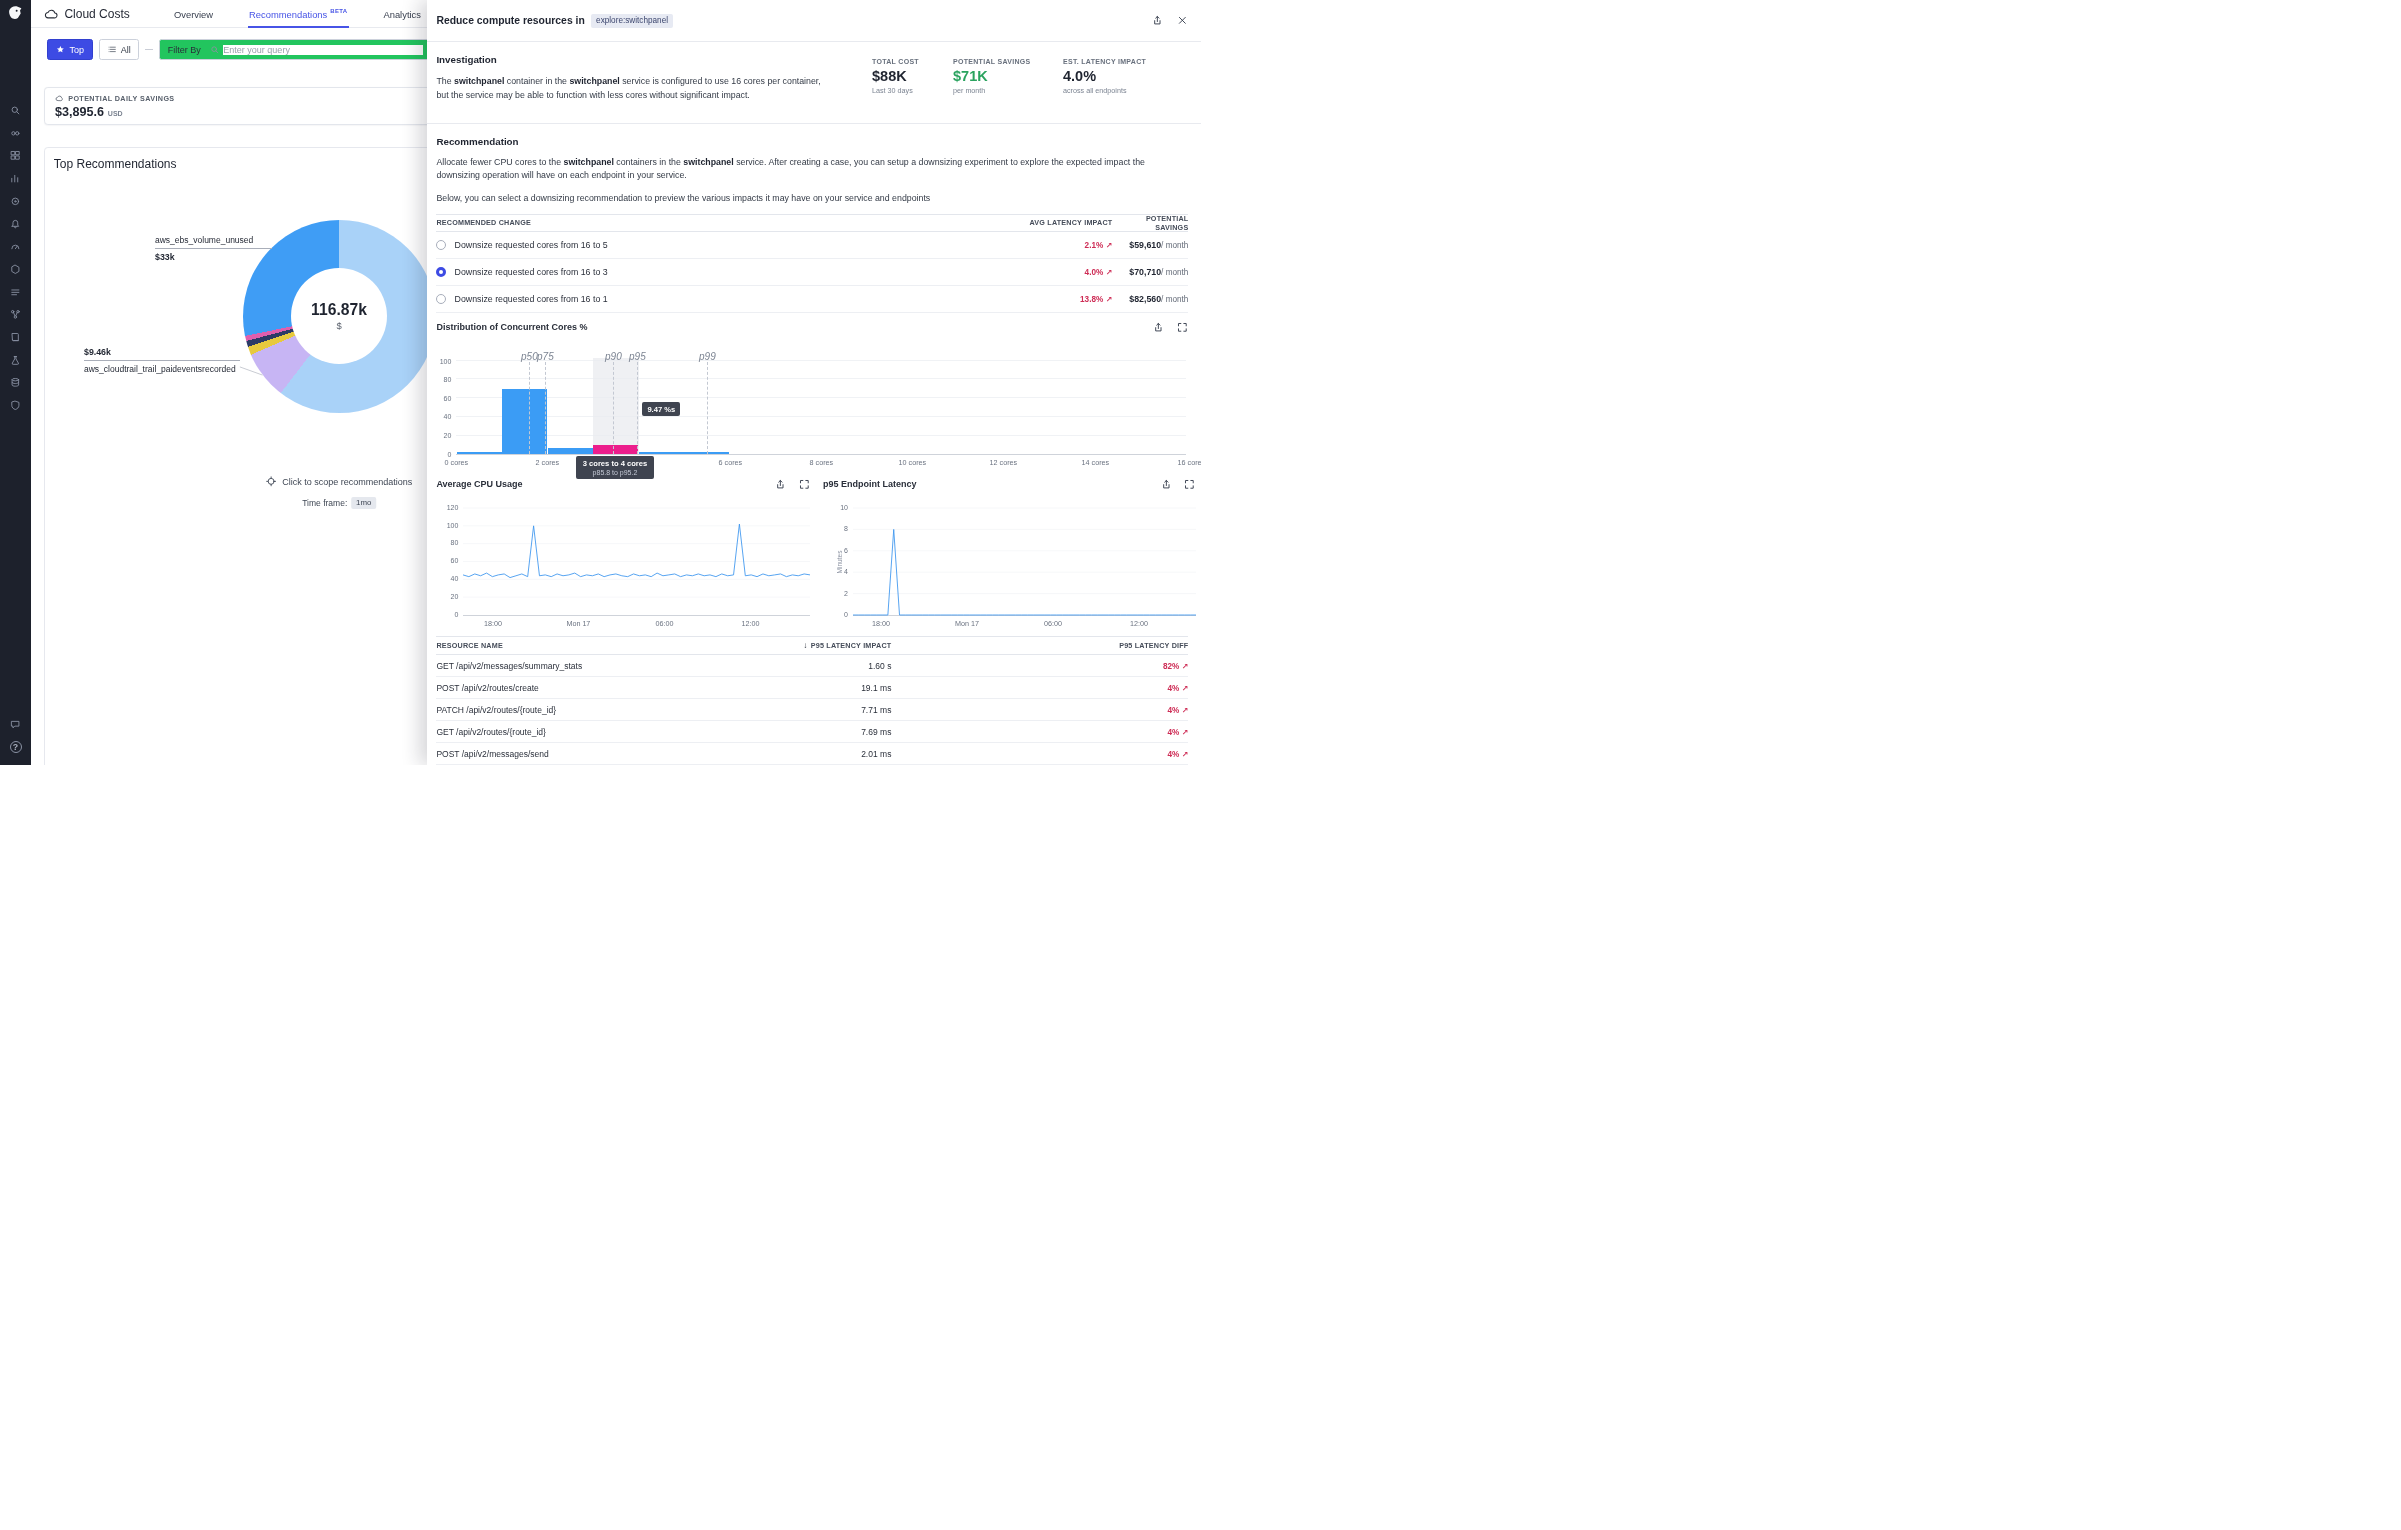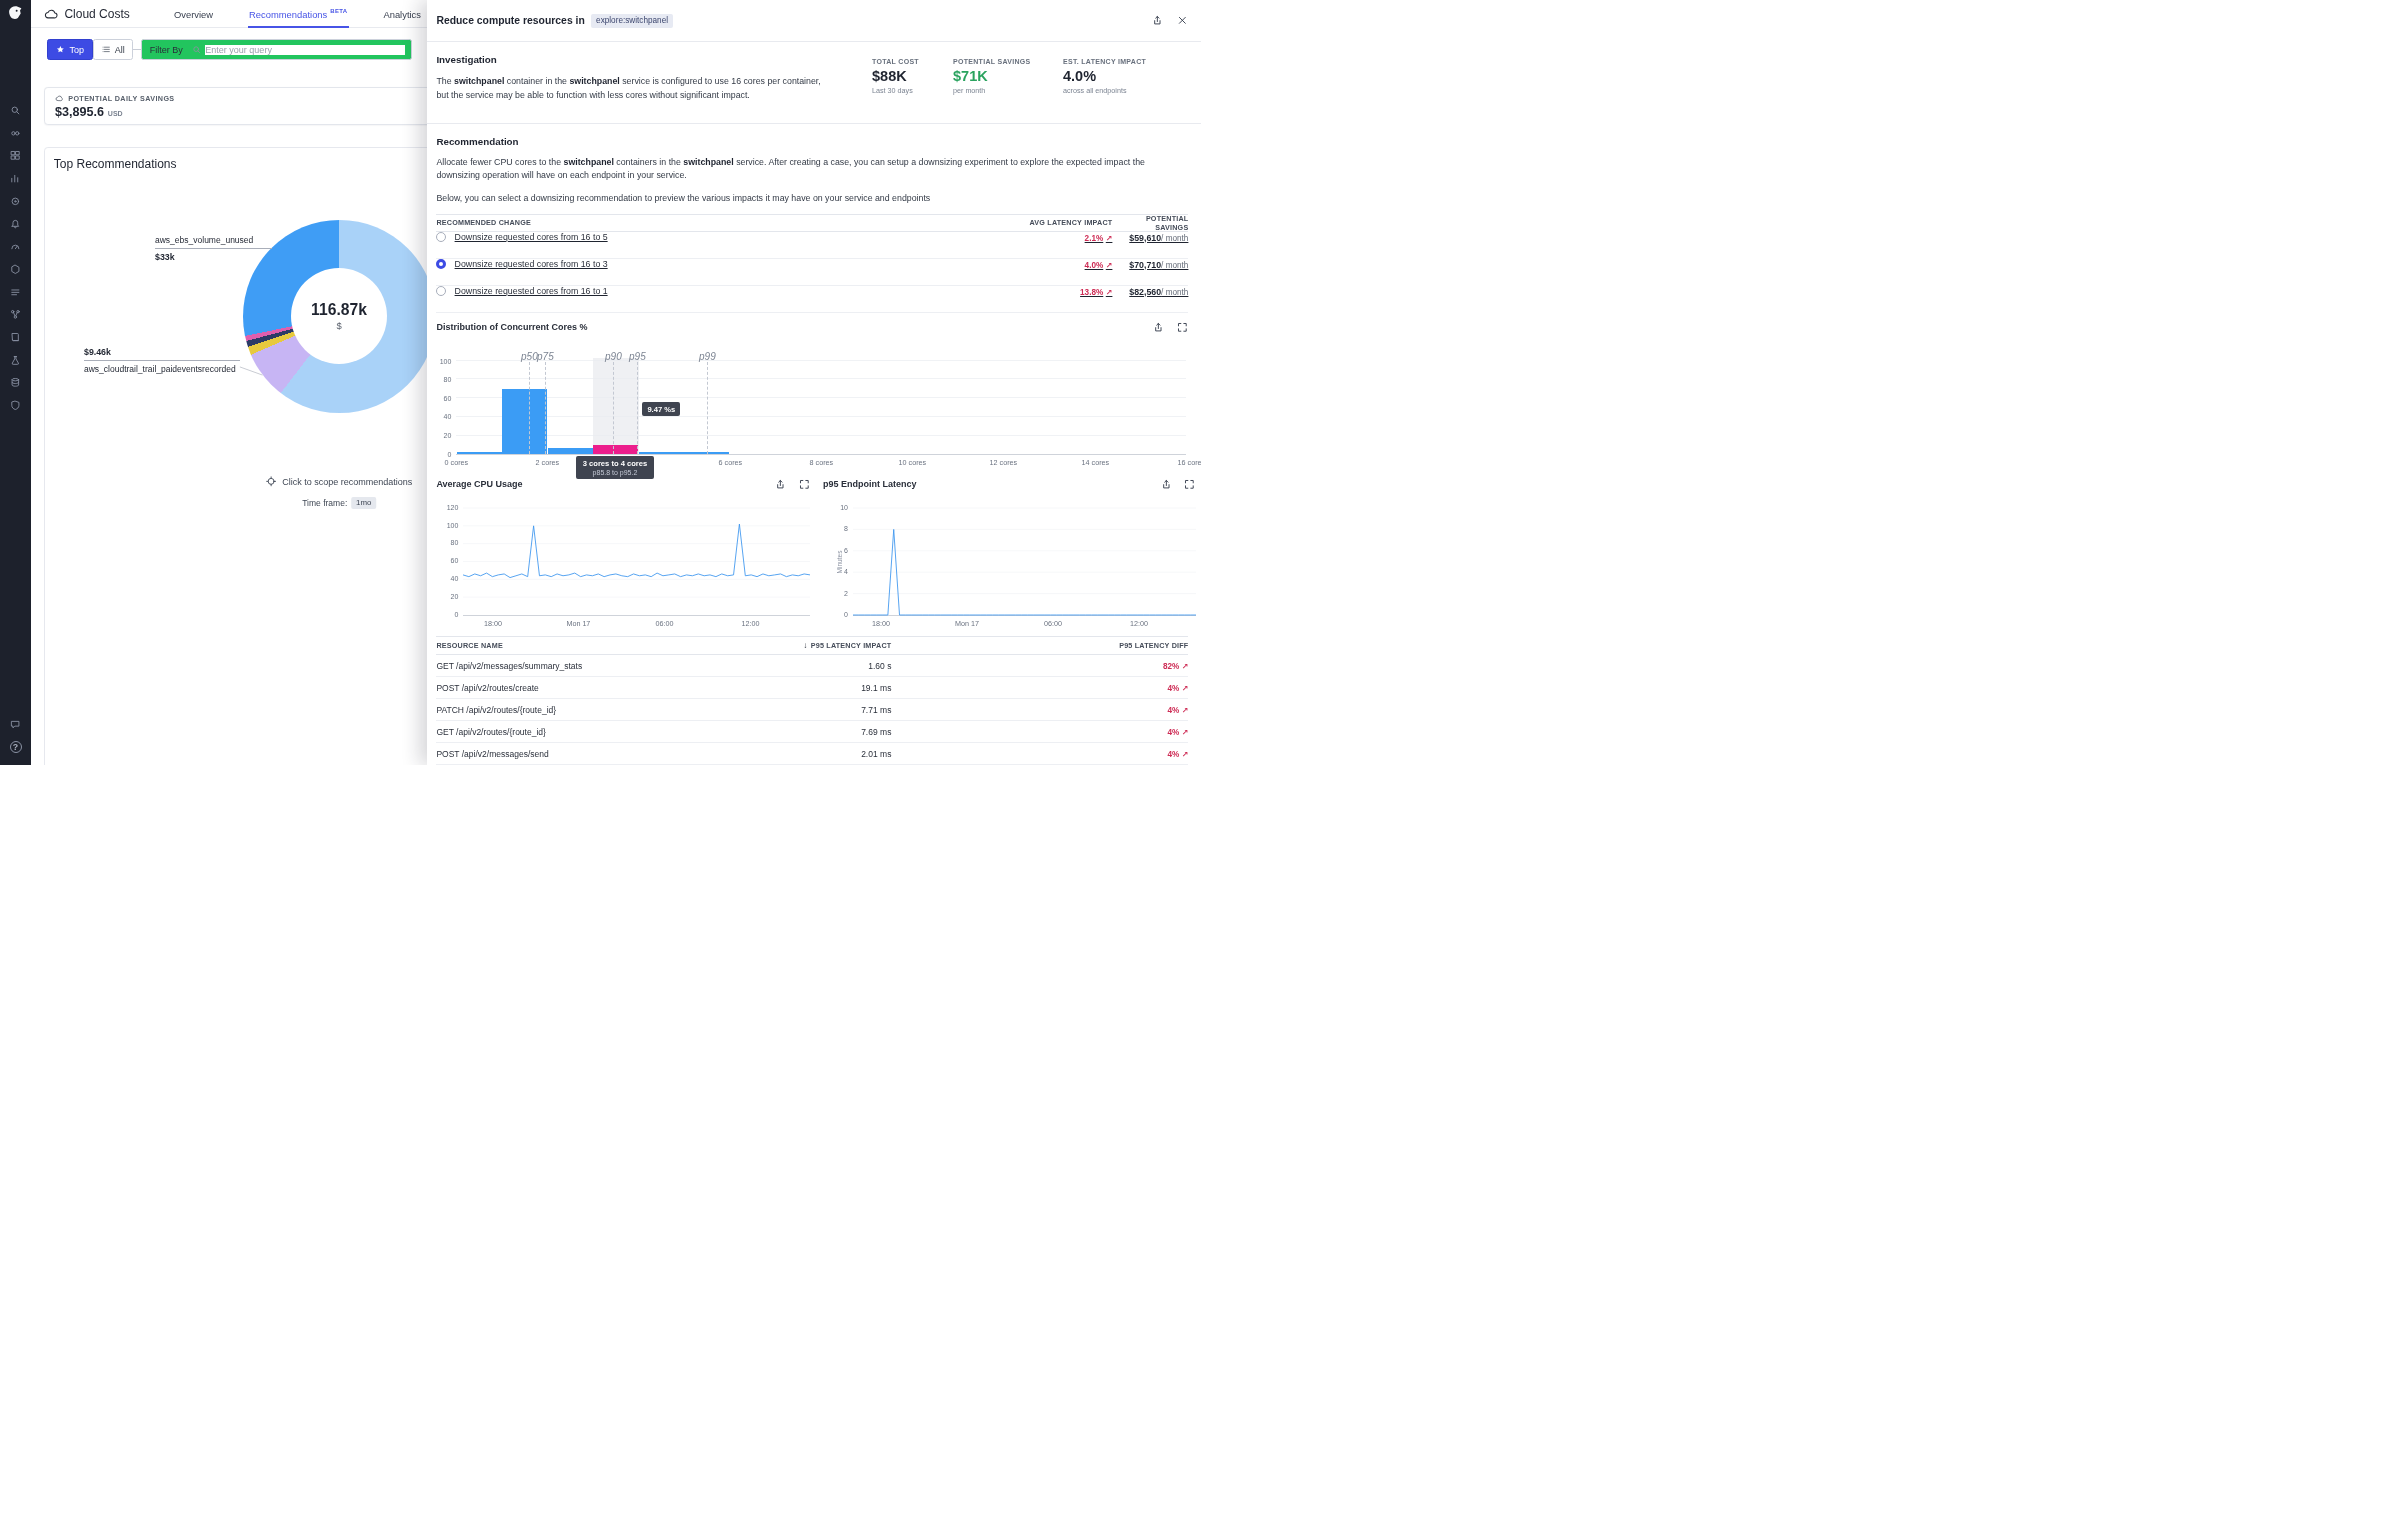--- a/index.html
+++ b/index.html
@@ -21,21 +21,21 @@
   .title-group { position:absolute; left:13.2px; top:0; height:28px; display:flex; align-items:center; gap:5.7px; }
   .title-group h1 { font-size:12px; font-weight:500; color:#1f2430; }
   .nav-cloud { width:14.5px; height:14.5px; fill:none; stroke:#262b36; stroke-width:1.7; stroke-linejoin:round; }
   .tabs { position:absolute; left:143px; top:0; height:28px; display:flex; gap:36px; }
   .tab { position:relative; display:flex; align-items:center; font-size:9.4px; color:#3a4150; cursor:pointer; }
   .tab.active { color:#4754e6; }
   .tab.active::after { content:""; position:absolute; left:-1.3px; right:-1.3px; bottom:0; height:1.9px; background:#4754e6; }
   .beta { font-size:6px; font-weight:700; letter-spacing:0.3px; color:#4754e6; margin-left:3.1px; transform:translateY(-3.1px); }
 
   
-  .filter-row { position:absolute; left:47px; top:39px; display:flex; align-items:center; gap:0; z-index:4; }
+  .filter-row { position:absolute; left:47px; top:39px; display:flex; align-items:center; gap:6px; z-index:4; }
   .btn-top { height:21.4px; display:flex; align-items:center; gap:4.4px; background:#3d4be4; color:#fff; font-size:9px; font-weight:500; border:0.6px solid #3240cf; border-radius:2.5px; padding:0 8.2px; cursor:pointer; }
   .btn-all { height:21.4px; display:flex; align-items:center; gap:4.4px; background:#fff; color:#333a46; font-size:9px; border:0.6px solid #ccd1db; border-radius:2.5px; padding:0 7.6px; cursor:pointer; }
   .mini-ic { width:8.8px; height:8.8px; fill:none; stroke:#555c68; stroke-width:1.6; stroke-linecap:round; }
   .connector { width:7.6px; height:0.6px; background:#c9cdd6; }
   .filter-group { height:21.4px; display:flex; align-items:center; border:0.6px solid #ccd1db; border-radius:2.5px; background:#22c55e; width:271px; padding-right:6.3px; }
   .fb-label { padding:0 7.6px; font-size:9px; color:#2a2f3a; white-space:nowrap; }
   .search-ic { width:9.4px; height:9.4px; fill:none; stroke:#8a919f; stroke-width:1.6; stroke-linecap:round; margin:0 4.4px 0 1.3px; }
   .filter-group input { border:none; outline:none; font-size:9px; color:#2a2f3a; flex:1; font-family:inherit; }
   .filter-group input::placeholder { color:#9aa1ad; }
 
@@ -83,21 +83,21 @@
   .metrics { position:absolute; left:445px; top:15.7px; height:58px; width:315px; }
   .metric { position:absolute; top:0; }
   .m-label { font-size:7px; font-weight:600; letter-spacing:0.3px; color:#68707d; white-space:nowrap; }
   .m-value { font-size:14.5px; font-weight:600; margin-top:3.1px; color:#1f2430; }
   .m-sub { font-size:7.2px; color:#7c8492; margin-top:2.5px; white-space:nowrap; }
   .divider { position:absolute; left:0; right:0; top:81px; height:0.6px; background:#e8eaef; }
   .rec-p { position:absolute; left:9.4px; right:12.6px; font-size:8.8px; line-height:1.5; color:#333a46; }
 
   .rec-table { position:absolute; left:9.4px; right:12.6px; top:172px; }
   .rt-head { display:flex; align-items:center; height:17.6px; border-top:0.6px solid #e3e6ec; border-bottom:0.6px solid #e3e6ec; font-size:7.2px; font-weight:700; letter-spacing:0.2px; color:#454c59; }
-  .rt-row { display:flex; align-items:flex-start; height:27px; border-bottom:0.6px solid #edeff3; cursor:pointer;text-decoration:underline; }
+  .rt-row { display:flex; align-items:center; height:27px; border-bottom:0.6px solid #edeff3; cursor:pointer; }
   .rt-c1 { flex:1; display:flex; align-items:center; gap:8.2px; }
   .rt-c2 { width:126px; text-align:right; }
   .rt-c3 { width:76px; text-align:right; }
   .radio { width:10px; height:10px; border:1px solid #a8aebb; border-radius:50%; background:#fff; flex:none; cursor:pointer; }
   .radio.sel { border:3.1px solid #3d4be4; }
   .rt-label { font-size:8.8px; color:#2a2f3a; }
   .pct { font-size:8.2px; font-weight:700; color:#ce2c55; }
   .up { font-size:7.9px; font-weight:700; color:#ce2c55; margin-left:2.5px; }
   .sav { font-size:8.8px; font-weight:600; color:#1f2430; }
   .savsub { font-size:8.2px; color:#646b78; }

